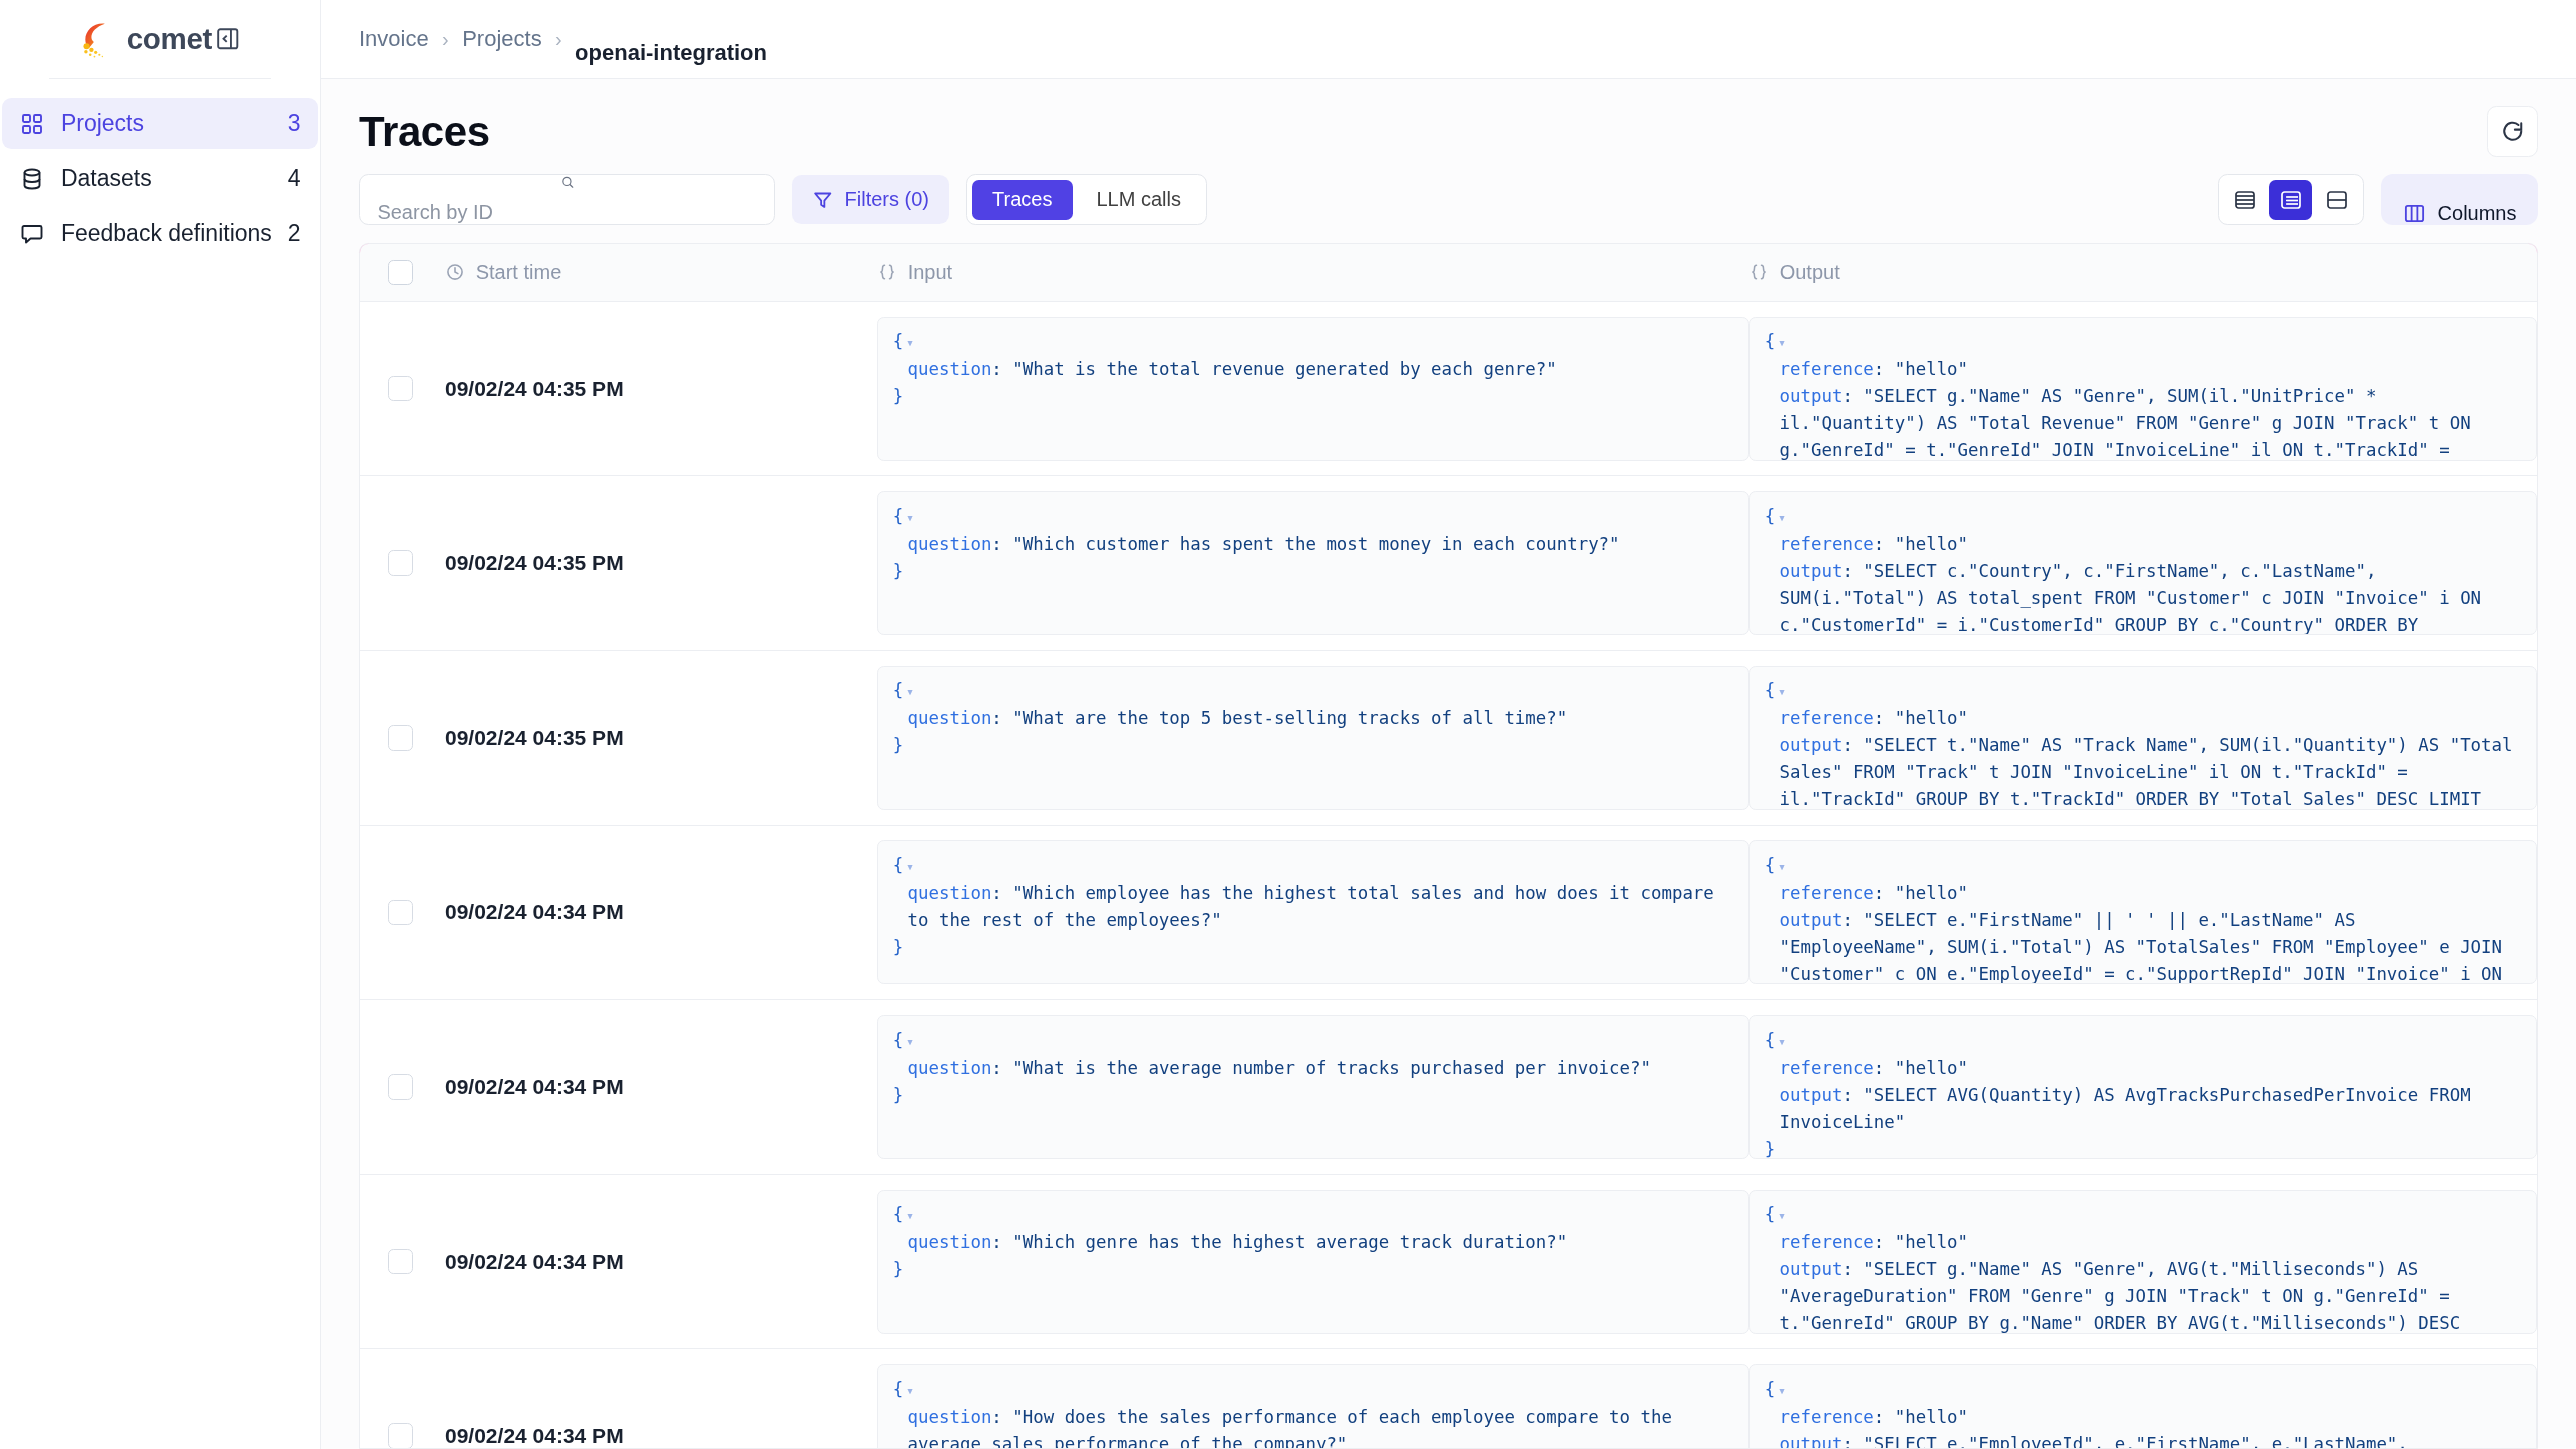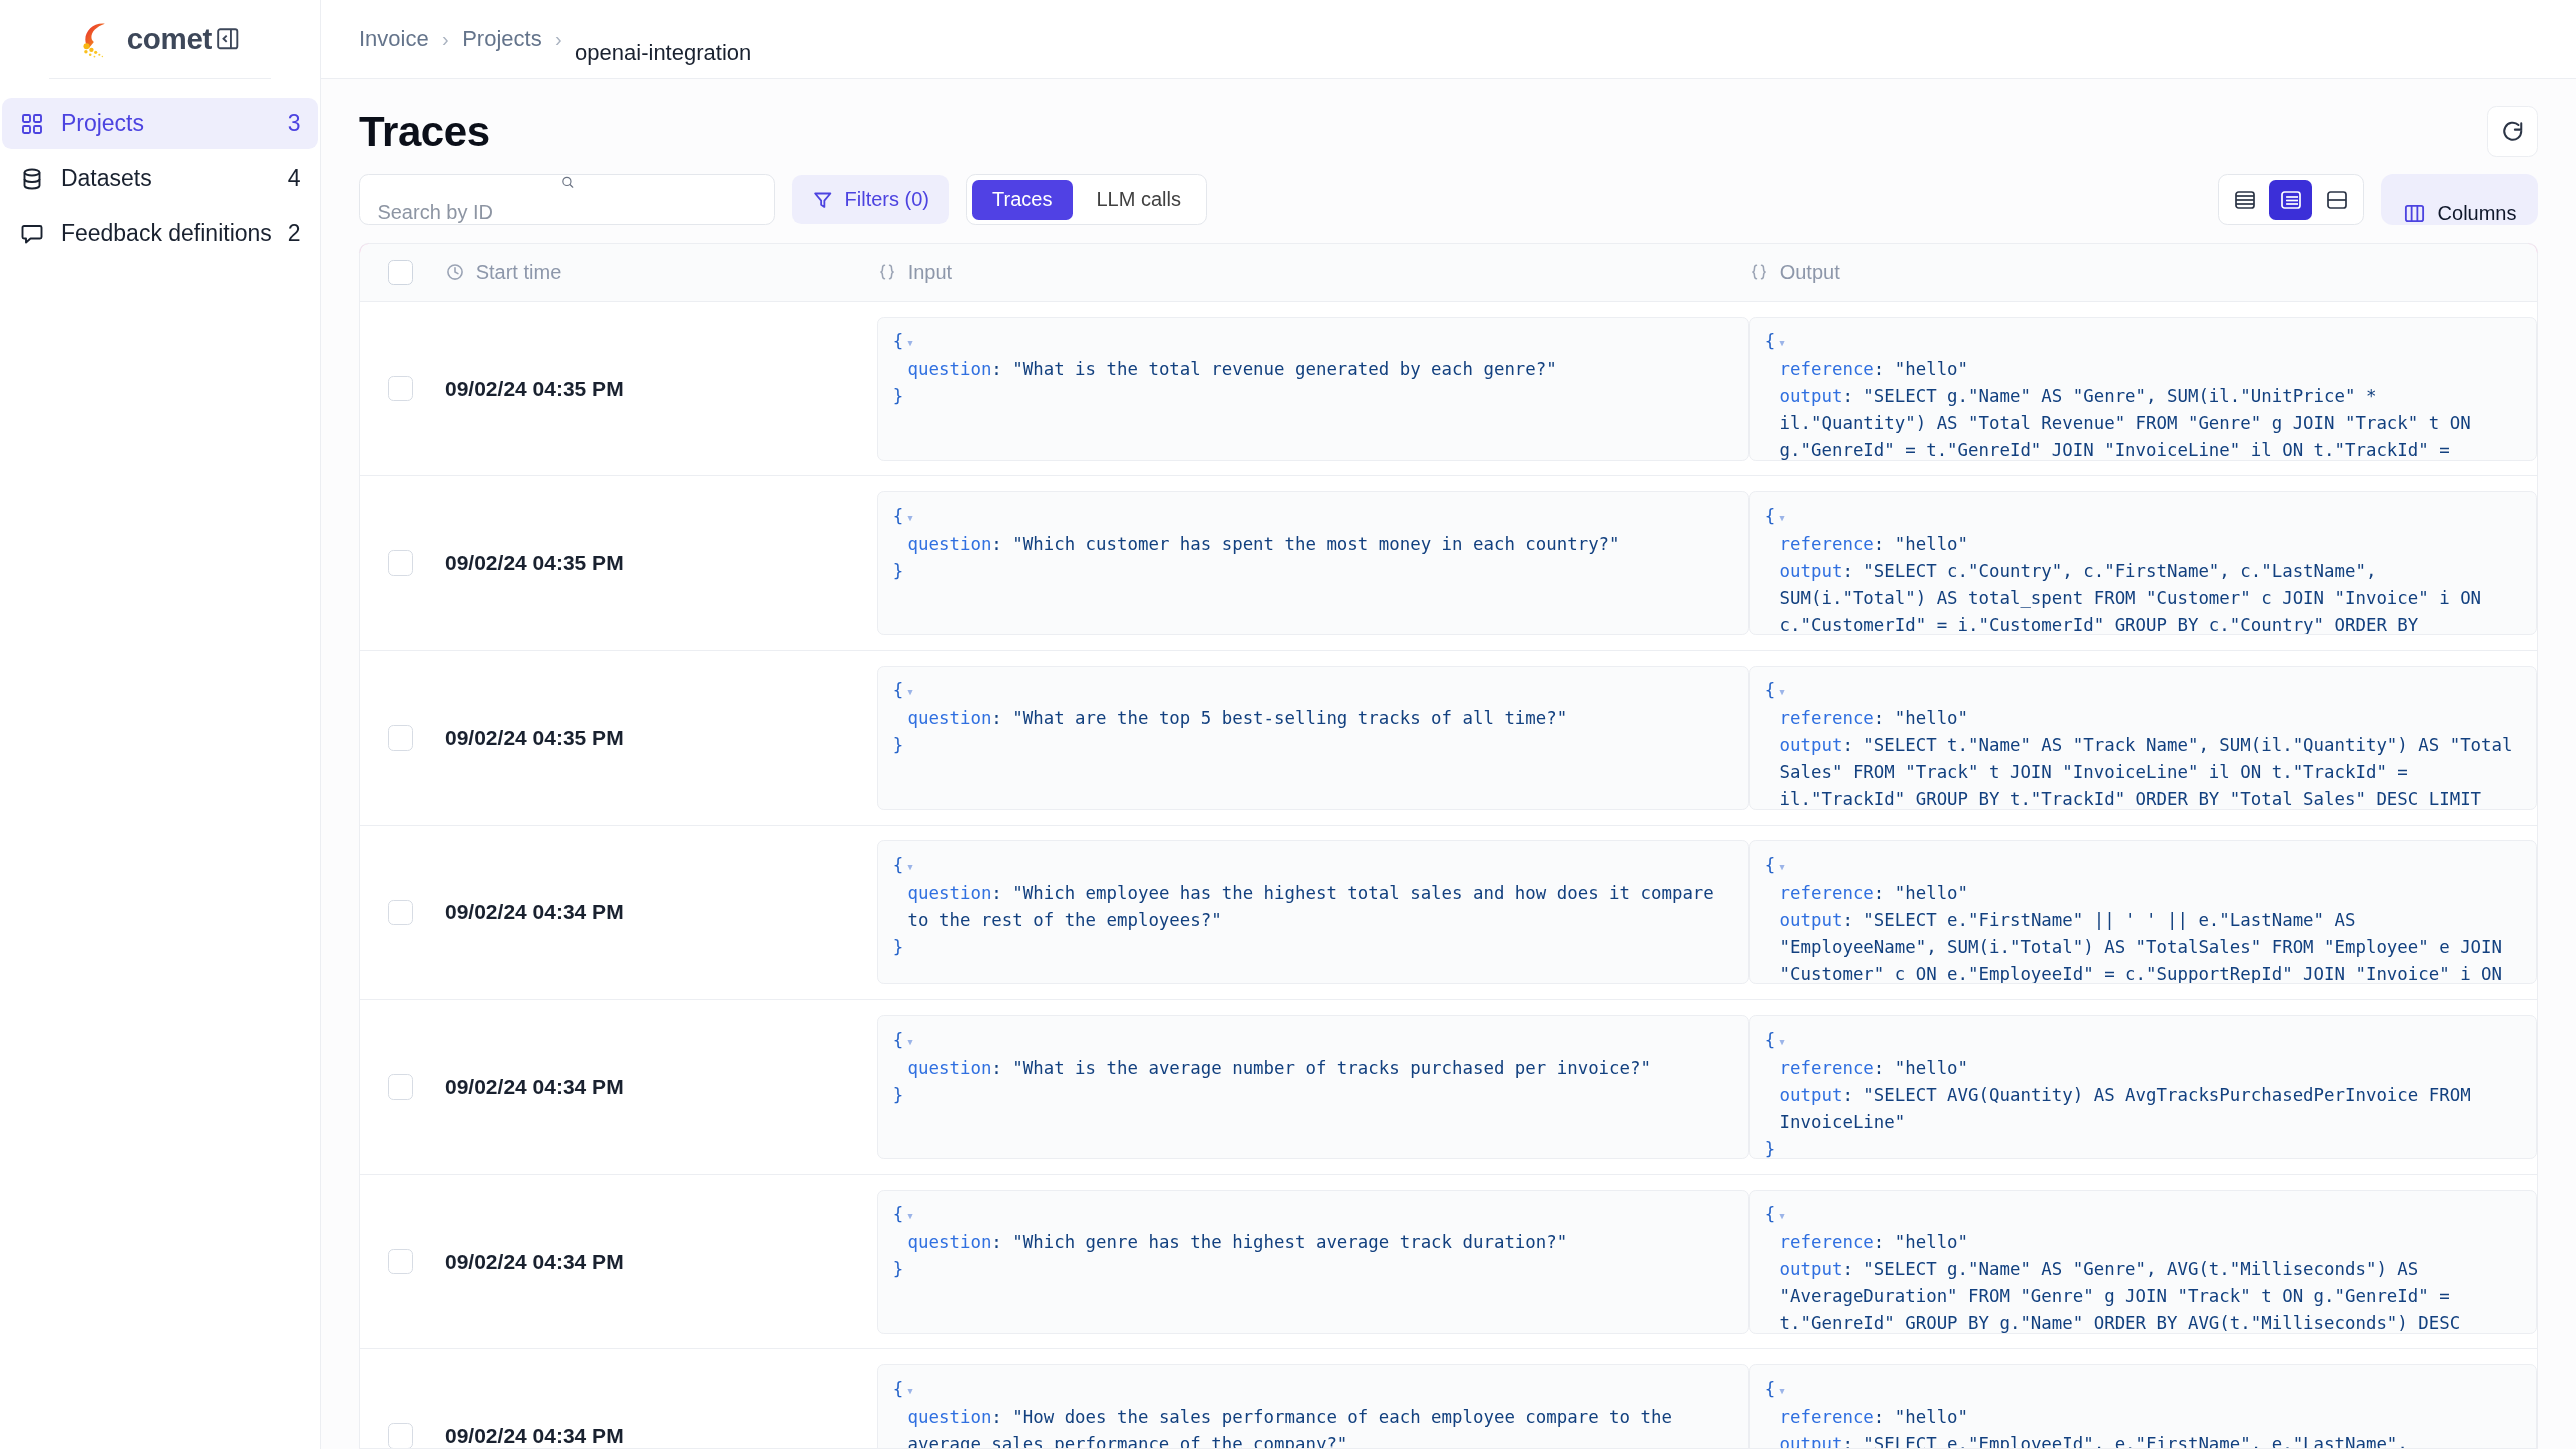--- a/index.html
+++ b/index.html
@@ -119,21 +119,21 @@
 
   .breadcrumb {
     display: flex;
     align-items: center;
     gap: 13.4px;
     font-size: 22px;
   }
 
   .bc-link { color: #64748b; cursor: pointer; white-space: nowrap; }
   .bc-sep { color: #aab3c0; font-size: 20px; }
-  .bc-current { color: #19212f; font-weight: 400; white-space: nowrap; margin-top: 28px; }
+  .bc-current { color: #19212f; font-weight: 700; white-space: nowrap; margin-top: 28px; }
 
   .content {
     flex: 1;
     padding: 0 38px;
     display: flex;
     flex-direction: column;
     min-height: 0;
     overflow: hidden;
   }
 

